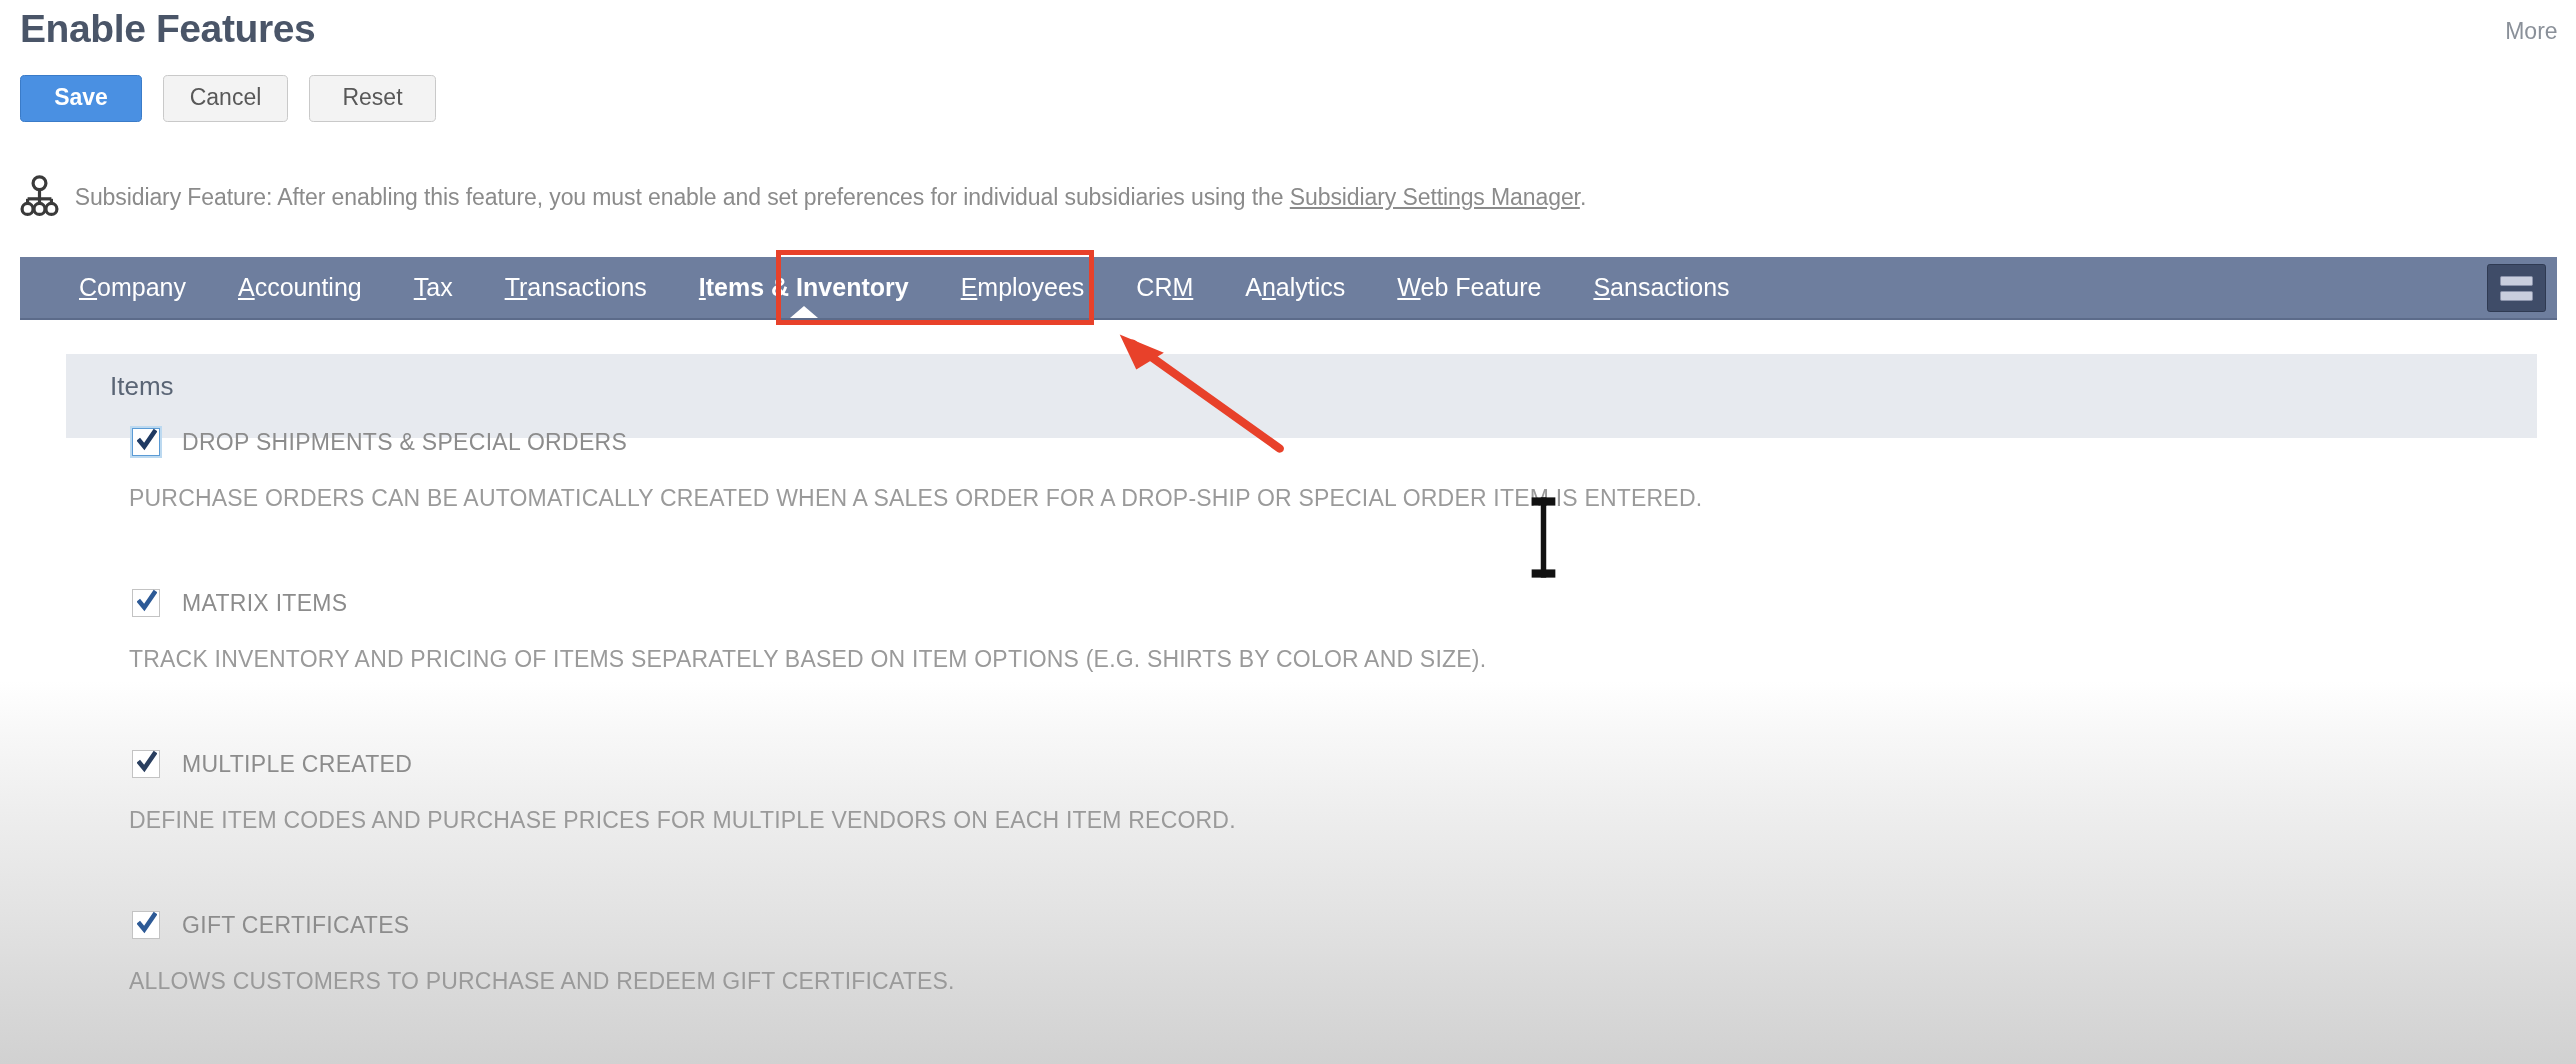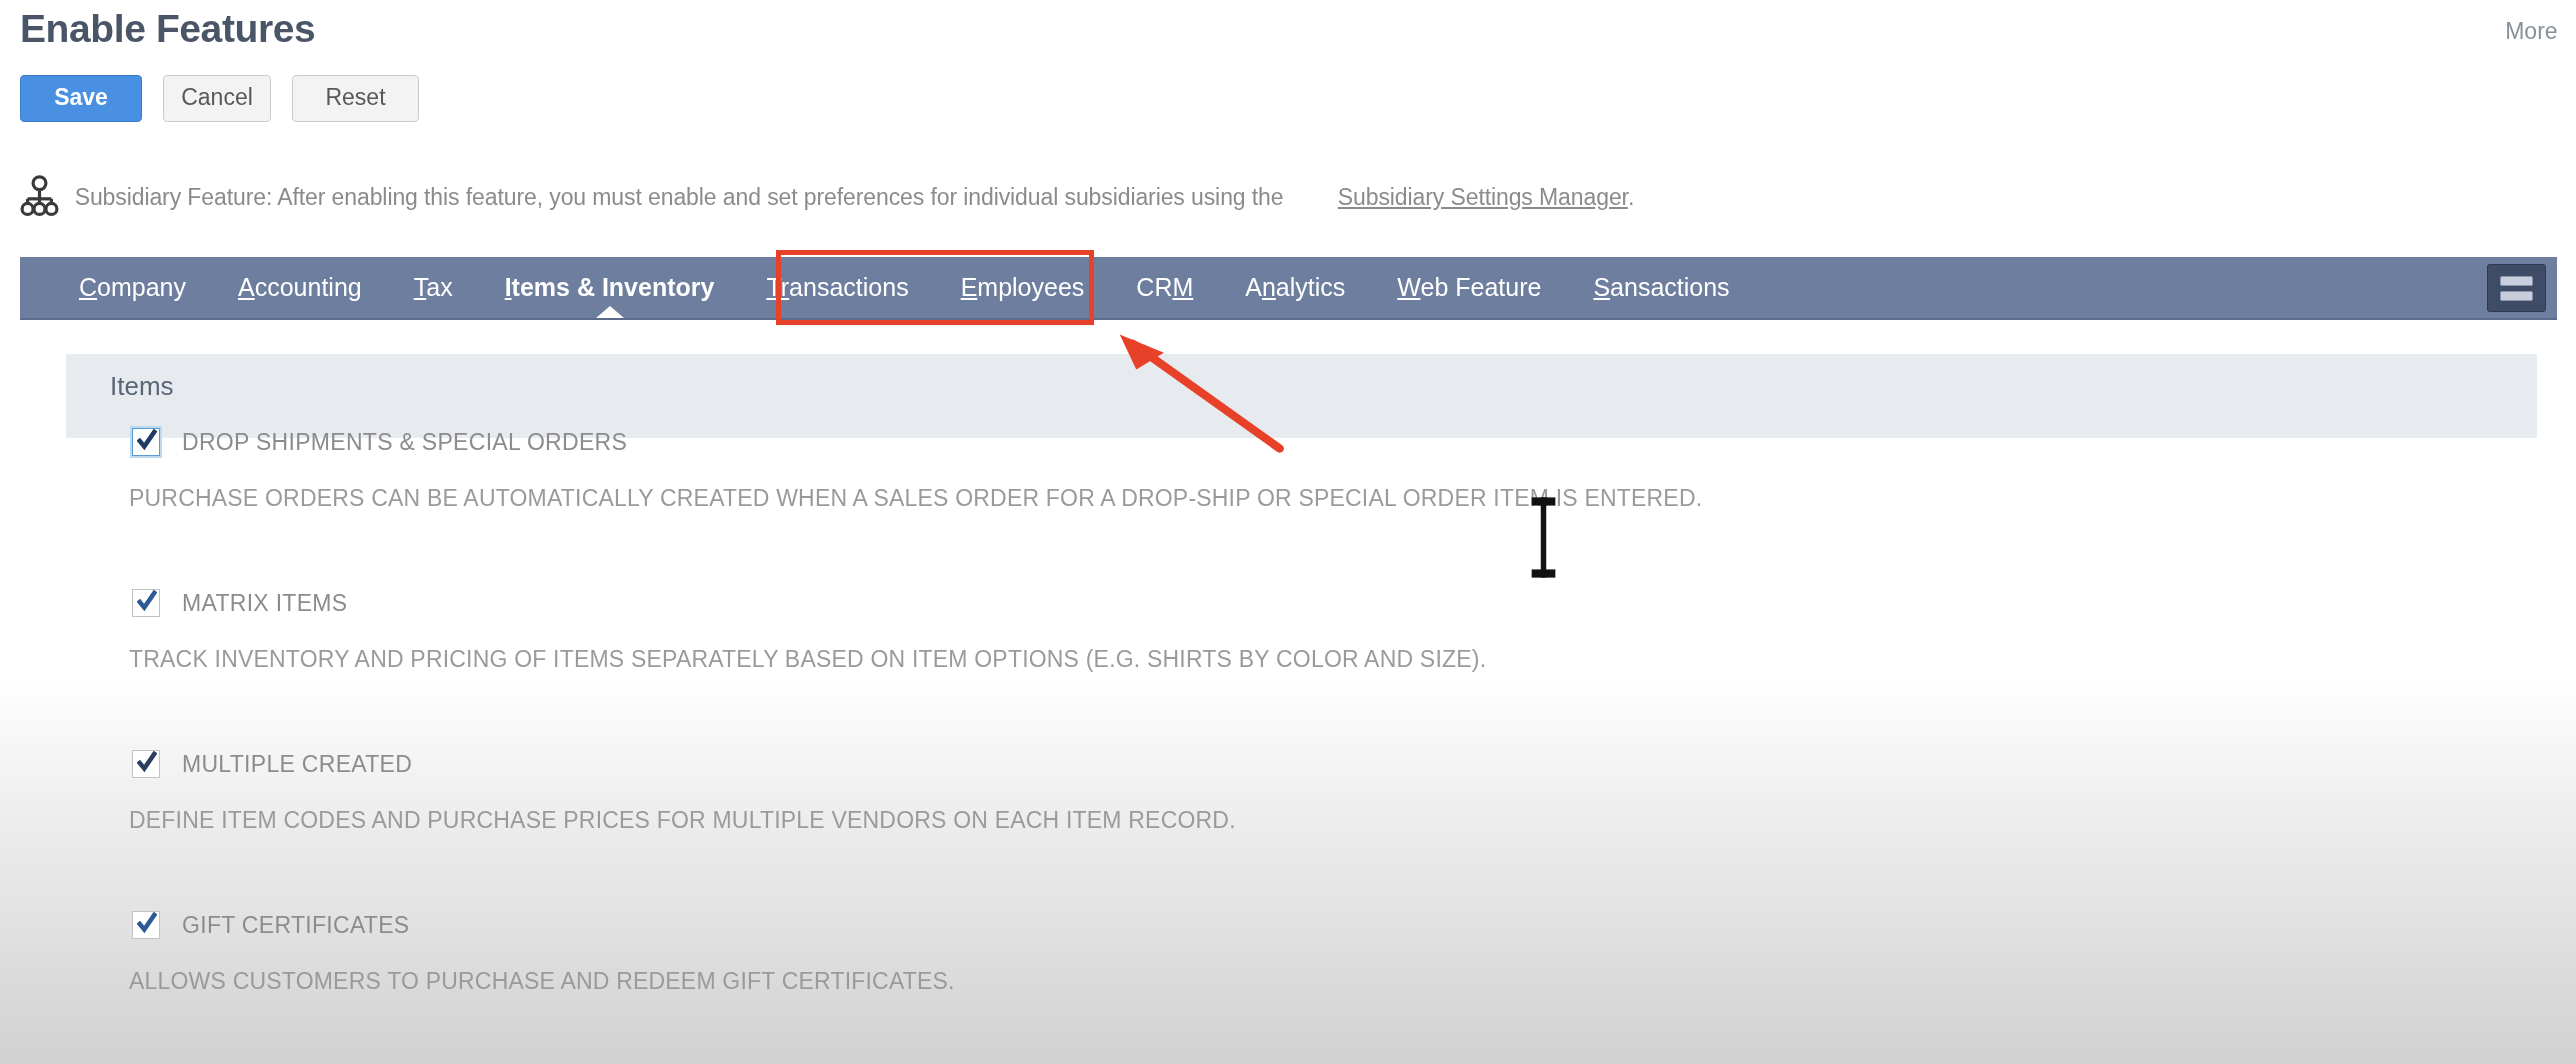--- a/index.html
+++ b/index.html
@@ -76,21 +76,21 @@
     background: #4a90e2;
     border: 0.9px solid #3a7bc8;
     color: #ffffff;
     font-weight: bold;
   }
   .btn-secondary {
     background: #f3f3f3;
     border: 0.9px solid #c9c9c9;
     color: #585858;
   }
-  #cancel-button { width: 108px; }
+  #cancel-button { width: 125px; }
   #reset-button  { width: 127px; }
 
   
   #subsidiary-notice {
     position: absolute;
     left: 20px; top: 175px;
     display: flex;
     align-items: center;
     gap: 15.7px;
   }
@@ -101,21 +101,20 @@
   }
   #subsidiary-text {
     font-size: 23px;
     color: #8b8b8b;
     white-space: nowrap;
     letter-spacing: -0.1px;
   }
   #subsidiary-link {
     color: #8b8b8b;
     text-decoration: underline;
-    margin-left: 48px;
   }
 
   
   #tabbar {
     position: absolute;
     left: 20px; top: 257px;
     width: 2537px; height: 63px;
     background: #6e7e9e;
     border-bottom: 2.8px solid #5c6b8a;
     box-sizing: border-box;
@@ -294,22 +293,22 @@
       <circle cx="34" cy="37" r="6" fill="none" stroke="#3a3a3a" stroke-width="3.5"></circle>
     </svg>
     <div id="subsidiary-text"><span>Subsidiary Feature: After enabling this feature, you must enable and set preferences for individual subsidiaries using the </span><span id="subsidiary-link">Subsidiary Settings Manager</span><span>.</span></div>
   </div>
 
   <div id="tabbar">
     <div id="tab-list">
       <div class="tab"><span class="accel">C</span><span>ompany</span></div>
       <div class="tab"><span class="accel">A</span><span>ccounting</span></div>
       <div class="tab"><span class="accel">T</span><span>ax</span></div>
+      <div class="tab"><span class="accel">Tr</span><span>ansactions</span></div>
       <div class="tab active"><span class="accel">I</span><span>tems &amp; Inventory</span><span class="tab-pointer"></span></div>
-      <div class="tab"><span class="accel">Tr</span><span>ansactions</span></div>
       <div class="tab"><span class="accel">E</span><span>mployees</span></div>
       <div class="tab"><span>CR<span class="accel">M</span></span></div>
       <div class="tab"><span>A<span class="accel">n</span>alytics</span></div>
       <div class="tab"><span class="accel">W</span><span>eb Feature</span></div>
       <div class="tab"><span class="accel">S</span><span>ansactions</span></div>
     </div>
 
     <div id="layout-toggle-button">
       <div class="bar"></div>
       <div class="bar"></div>

